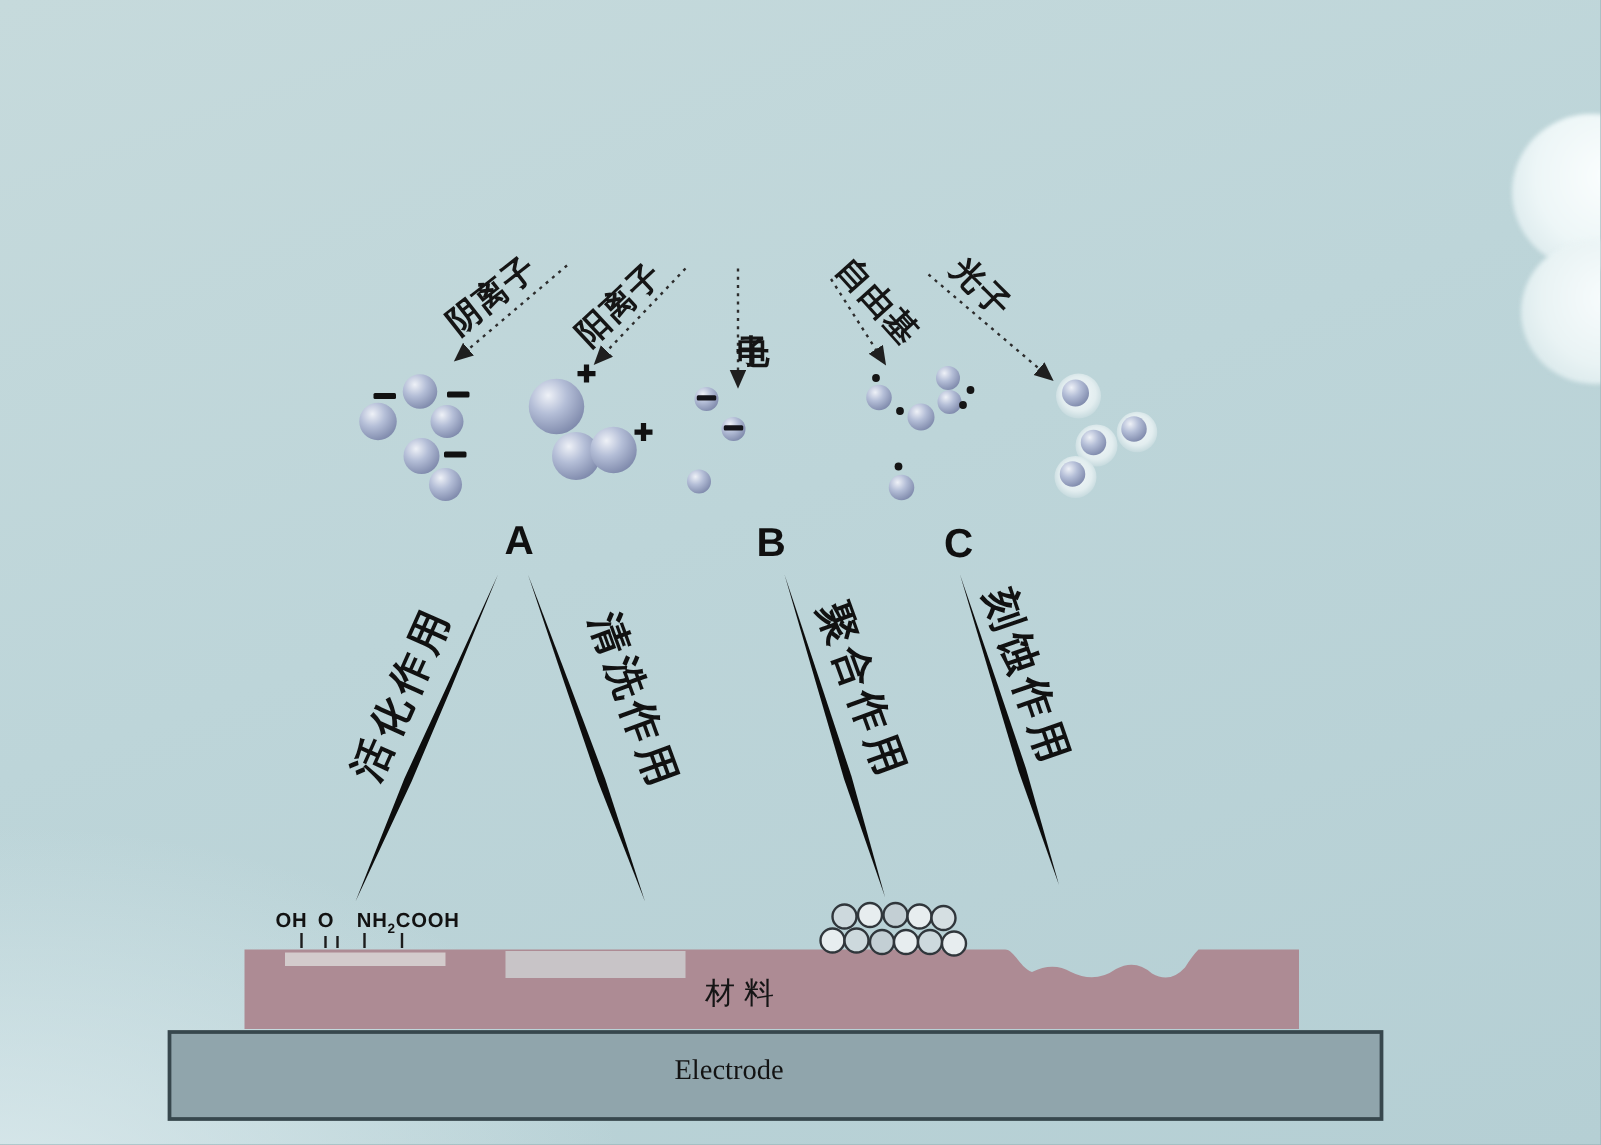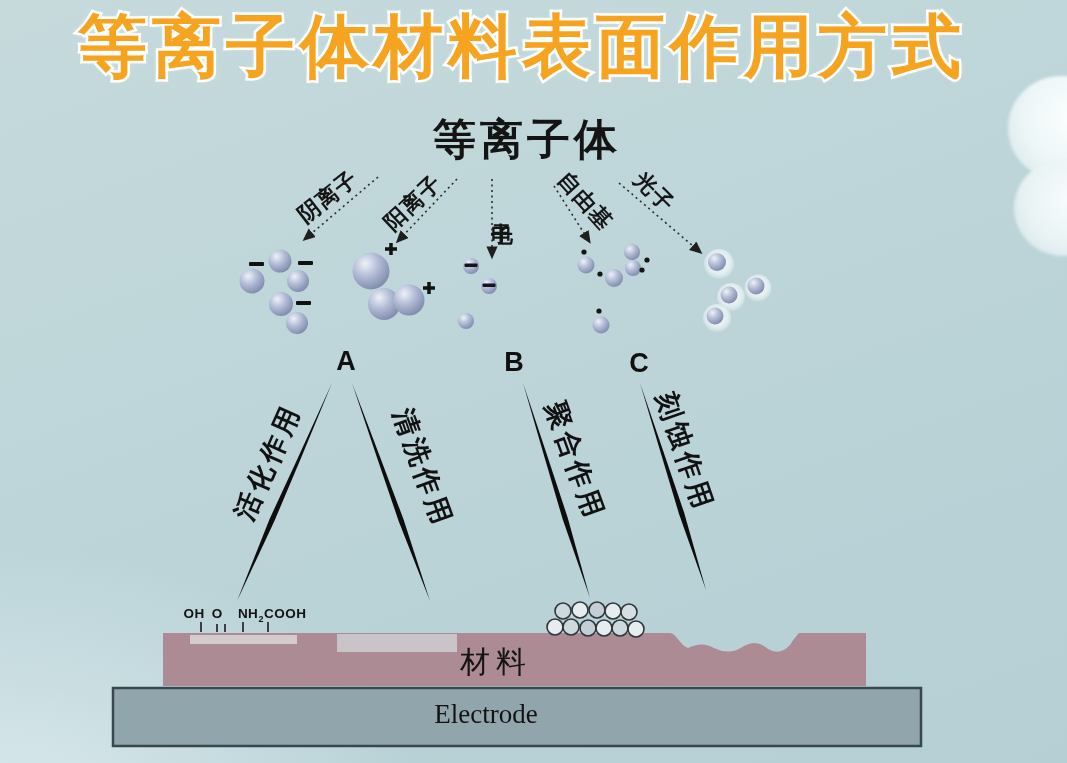--- a/index.html
+++ b/index.html
@@ -32,22 +32,22 @@
   .branch{font-size:27px;font-weight:600;color:#101010;}
   .b-a{left:346px;top:361px;} .b-b{left:514px;top:362px;} .b-c{left:639px;top:363px;}
   .action{font-size:27px;font-weight:600;letter-spacing:4px;color:#111;}
   .a-activation    {left:268px;top:462px;transform:translate(-50%,-50%) rotate(-66deg);}
   .a-cleaning      {left:423px;top:468px;transform:translate(-50%,-50%) rotate(70deg);}
   .a-polymerization{left:575px;top:461px;transform:translate(-50%,-50%) rotate(70deg);}
   .a-etching       {left:685px;top:452px;transform:translate(-50%,-50%) rotate(71deg);}
   .chem{left:245px;top:615px;font-size:13.5px;font-weight:700;color:#121212;letter-spacing:.5px;}
   .chem .g-oh{margin-right:7px;margin-top:24px;} .chem .g-o{margin-right:15px;}
   .chem sub{font-size:9px;font-weight:700;}
-  .material-label{left:496px;top:662px;font-size:30px;font-weight:500;letter-spacing:6px;color:#151515;}
-  .electrode-label{left:486px;top:714px;font-family:"Liberation Serif","DejaVu Serif",serif;font-size:27px;font-weight:500;color:#131313;}
+  .material-label{left:496px;top:662px;font-size:20px;font-weight:500;letter-spacing:6px;color:#151515;}
+  .electrode-label{left:486px;top:714px;font-family:"Liberation Serif","DejaVu Serif",serif;font-size:19px;font-weight:500;color:#131313;}
 </style>
 </head>
 <body>
 
 <div class="stage">
 
   <div class="deco-circle deco-c1"></div>
   <div class="deco-circle deco-c2"></div>
 
   <svg class="canvas" width="1067" height="763" viewBox="0 0 1067 763">
@@ -161,22 +161,20 @@
       <circle cx="571" cy="627" r="8" fill="#cdd9dd"></circle>
       <circle cx="588" cy="628" r="8" fill="#c3cfd4"></circle>
       <circle cx="604" cy="628" r="8" fill="#e7edef"></circle>
       <circle cx="620" cy="628" r="8" fill="#cdd9dd"></circle>
       <circle cx="636" cy="629" r="8" fill="#e7edef"></circle>
     </g>
 
     <rect x="113" y="688" width="808" height="58" fill="#90A5AC" stroke="#37474D" stroke-width="2.5"></rect>
   </svg>
 
-  <div class="txt title">等离子体材料表面作用方式</div>
-  <div class="txt subtitle">等离子体</div>
 
   <div class="txt plabel p-anion">阴离子</div>
   <div class="txt plabel p-cation">阳离子</div>
   <div class="txt plabel p-electron">电子</div>
   <div class="txt plabel p-radical">自由基</div>
   <div class="txt plabel p-photon">光子</div>
 
   <div class="txt branch b-a">A</div>
   <div class="txt branch b-b">B</div>
   <div class="txt branch b-c">C</div>

